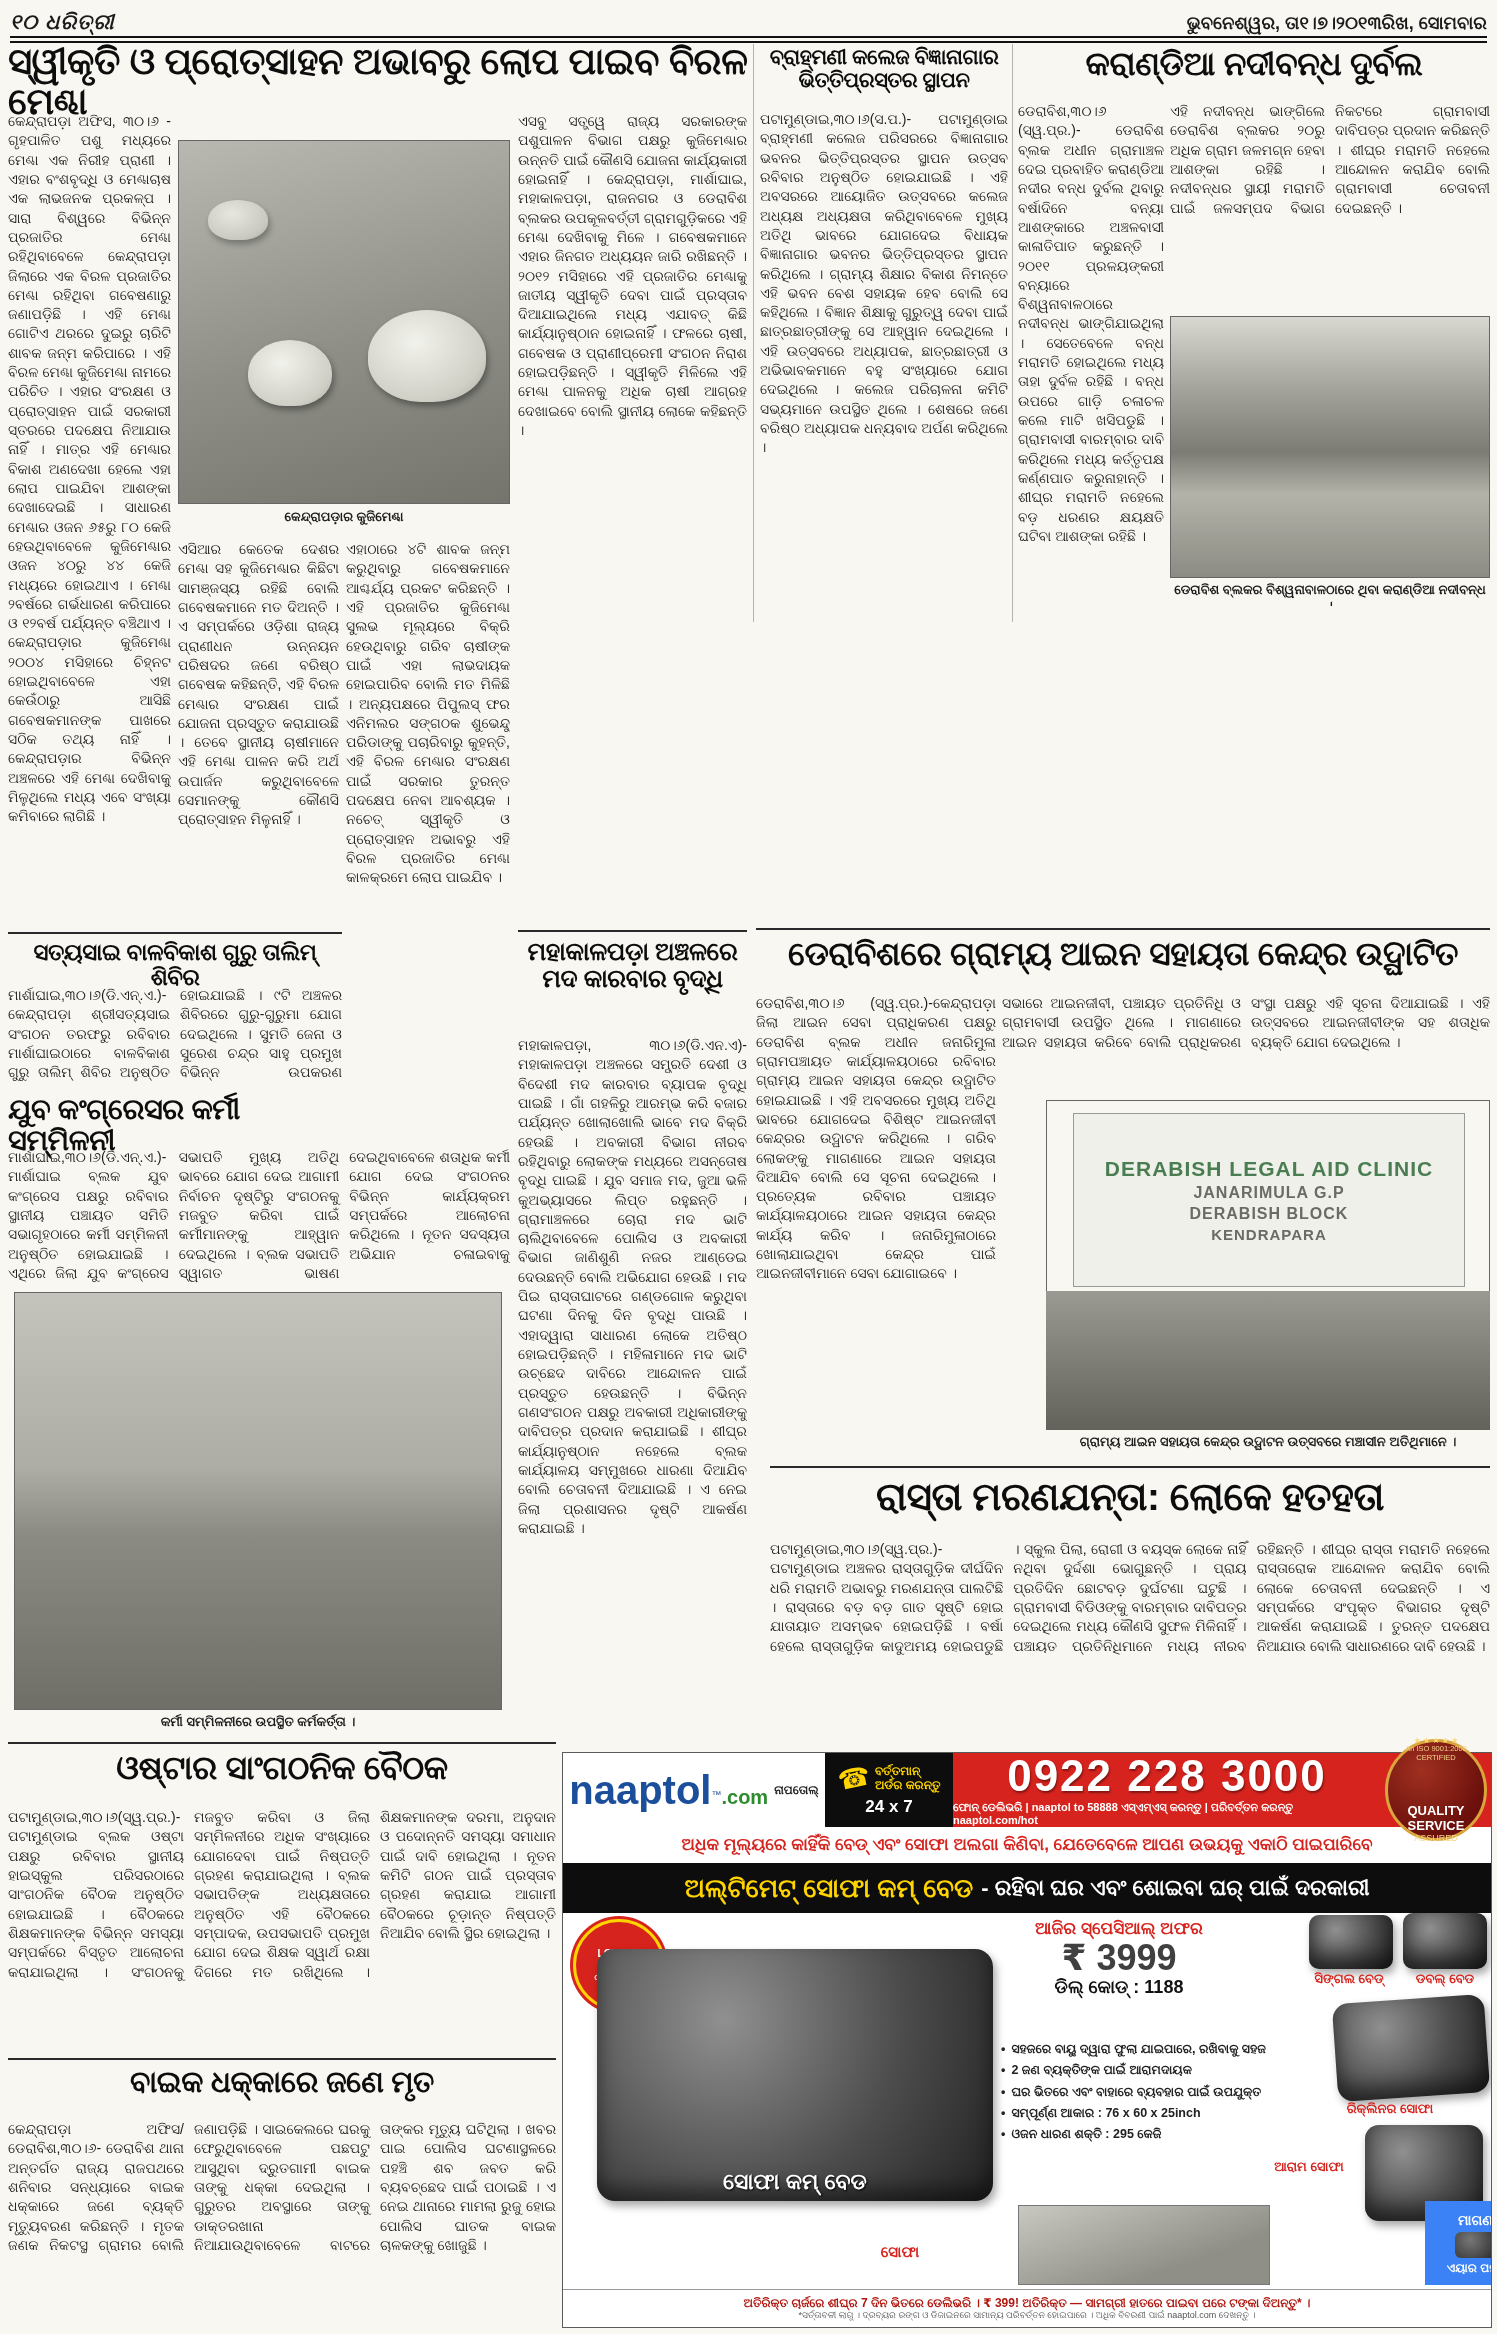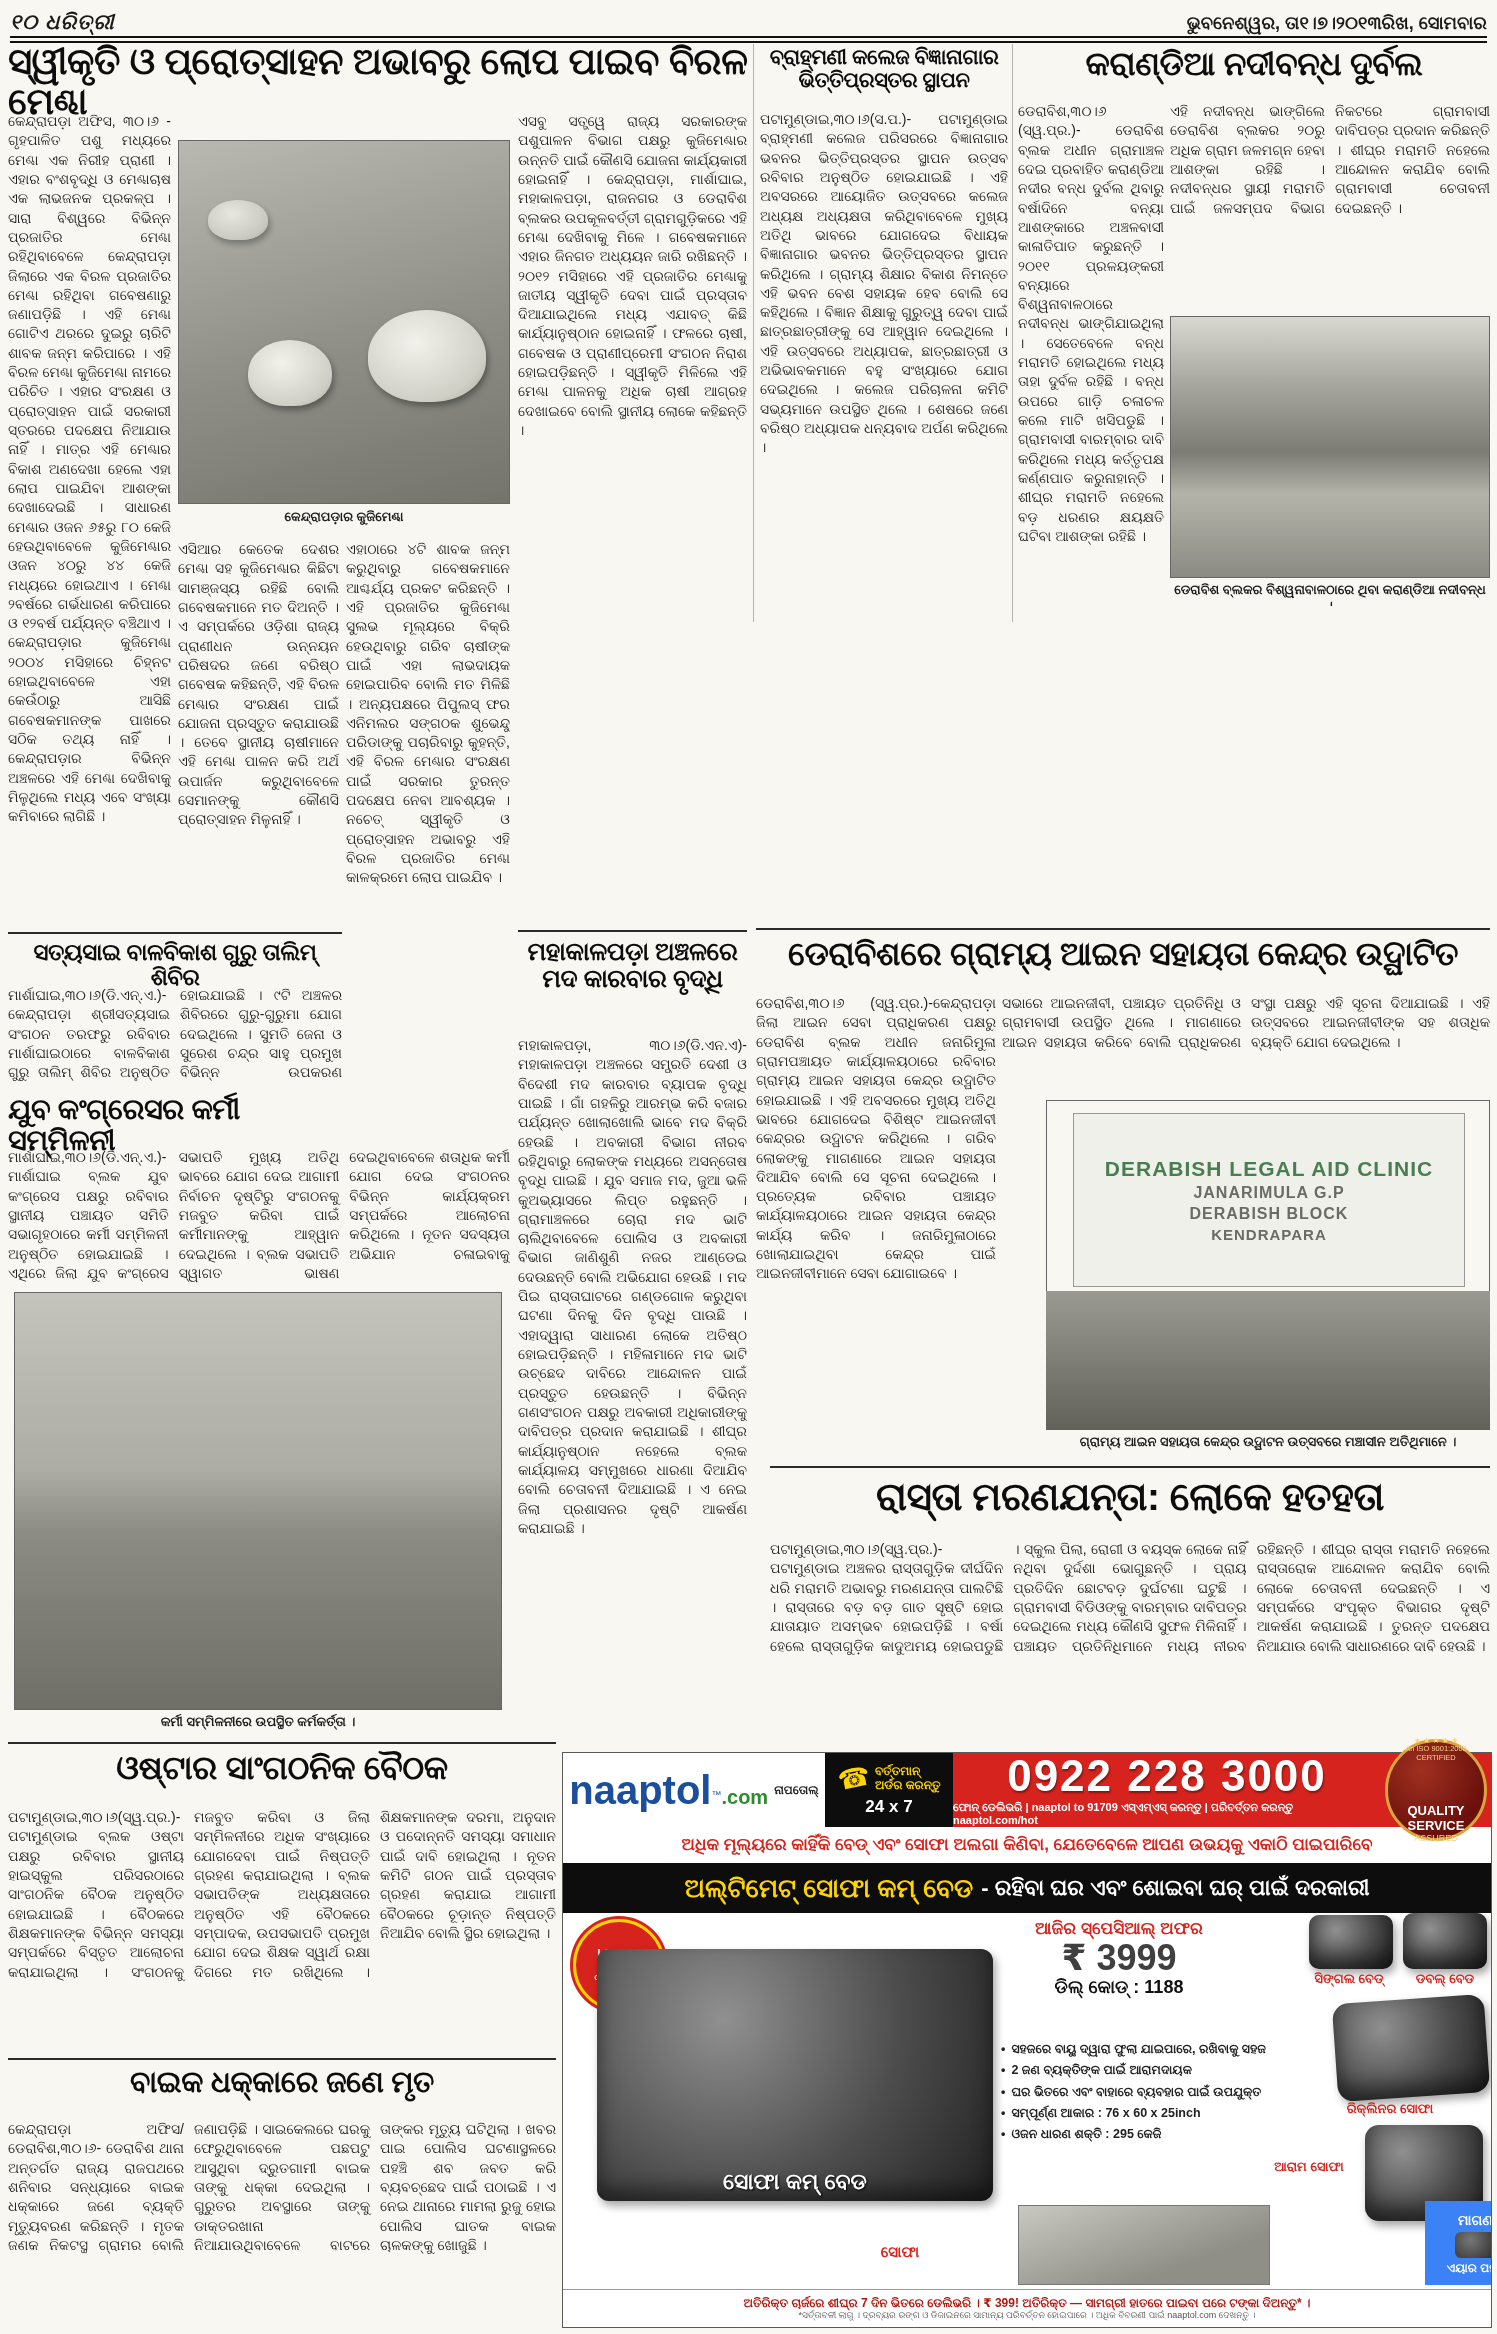--- a/index.html
+++ b/index.html
@@ -28,21 +28,21 @@
   .callbox{background:#0d0d0d;color:#ffd400;width:128px;display:flex;flex-direction:column;
            align-items:center;justify-content:center;line-height:1.15;}
   .phonearea{flex:1;background:#d6231d;color:#fff;display:flex;flex-direction:column;
              align-items:center;justify-content:center;}
   .bignum{font-size:44px;font-weight:bold;letter-spacing:2px;line-height:1;text-shadow:1px 2px 2px rgba(0,0,0,.4);}
   .badge{width:96px;height:96px;border-radius:50%;background:radial-gradient(circle at 35% 30%,#a03020,#6b100c 70%);
          border:3px solid #d9a53c;color:#f4d58b;display:flex;flex-direction:column;align-items:center;
          justify-content:center;text-align:center;line-height:1.15;}
   .blackbar{background:#0d0d0d;height:50px;display:flex;align-items:center;justify-content:center;gap:8px;}
   .sofa{background:radial-gradient(circle at 32% 28%,#909090,#4c4c4c 55%,#262626 95%);
-        border-radius:12px;box-shadow:inset 0 -12px 20px rgba(0,0,0,.5),3px 5px 8px rgba(0,0,0,.35);}
+        border-radius:18px;box-shadow:inset 0 -12px 20px rgba(0,0,0,.5),3px 5px 8px rgba(0,0,0,.35);}
   .rlabel{color:#d6231d;font-weight:bold;font-size:13px;text-align:center;}
   .bullet-row{display:flex;gap:6px;font-size:12.5px;line-height:1.3;margin-bottom:5px;font-weight:bold;color:#222;}
   .lowest{border-radius:50%;background:#d6231d;color:#fff;display:flex;flex-direction:column;
           align-items:center;justify-content:center;border:3px solid #ffd400;box-shadow:0 0 0 3px #d6231d;
           text-align:center;line-height:1.1;}
 </style>
 </head>
 <body>
 
 <div class="page">
@@ -132,21 +132,21 @@
           <span style="font-size:26px;transform:rotate(-12deg);">☎</span>
           <span style="font-size:12px;font-weight:bold;text-align:left;">
             <span>ବର୍ତ୍ତମାନ୍</span><br>
             <span>ଅର୍ଡର କରନ୍ତୁ</span>
           </span>
         </div>
         <div style="color:#fff;font-weight:bold;font-size:17px;margin-top:3px;">24 x 7</div>
       </div>
       <div class="phonearea">
         <div class="bignum">0922 228 3000</div>
-        <div style="font-size:11px;font-weight:bold;margin-top:3px;">ଫୋନ୍ ଡେଲିଭରି | naaptol to 91709 ଏସ୍ଏମ୍ଏସ୍ କରନ୍ତୁ | ପରିବର୍ତ୍ତନ କରନ୍ତୁ naaptol.com/hot</div>
+        <div style="font-size:11px;font-weight:bold;margin-top:3px;">ଫୋନ୍ ଡେଲିଭରି | naaptol to 58888 ଏସ୍ଏମ୍ଏସ୍ କରନ୍ତୁ | ପରିବର୍ତ୍ତନ କରନ୍ତୁ naaptol.com/hot</div>
       </div>
       <div style="width:110px;background:#d6231d;display:flex;align-items:center;justify-content:center;">
         <div class="badge">
           <div style="font-size:8px;color:#ffd873;">★ ★ ★ ★ ★</div>
           <div style="font-size:7.5px;">An ISO 9001:2008 CERTIFIED</div>
           <div style="font-size:13px;color:#fff;font-weight:bold;margin-top:41px;">QUALITY</div>
           <div style="font-size:13px;color:#fff;font-weight:bold;">SERVICE</div>
           <div style="font-size:9px;">ASSURED</div>
         </div>
       </div>

